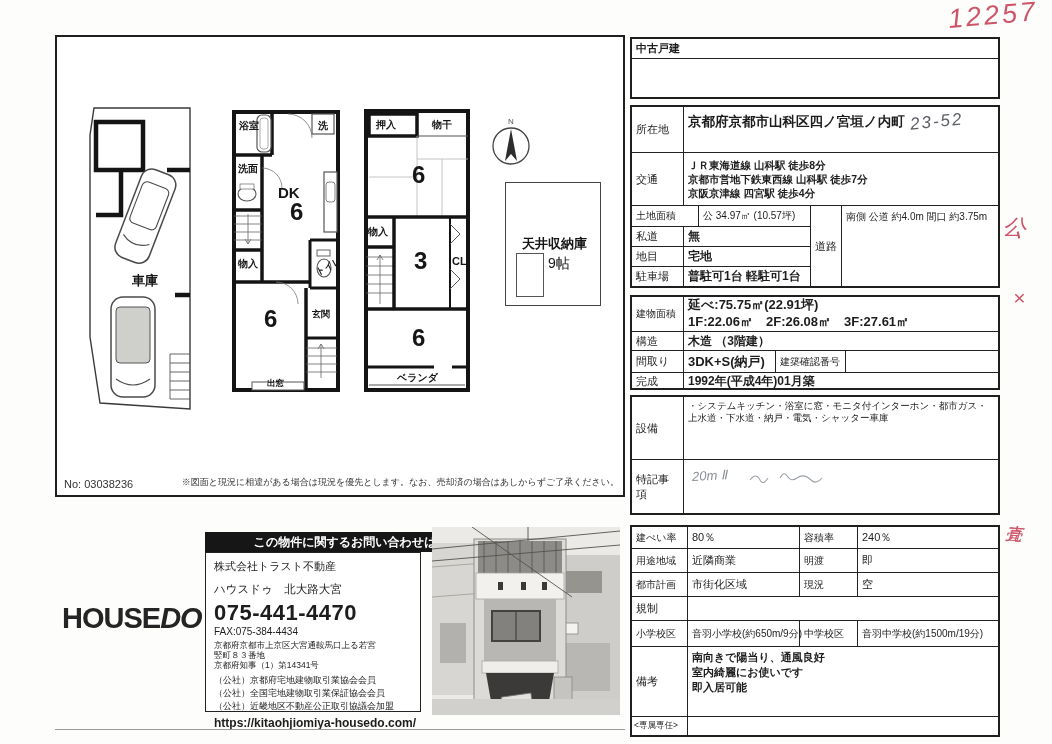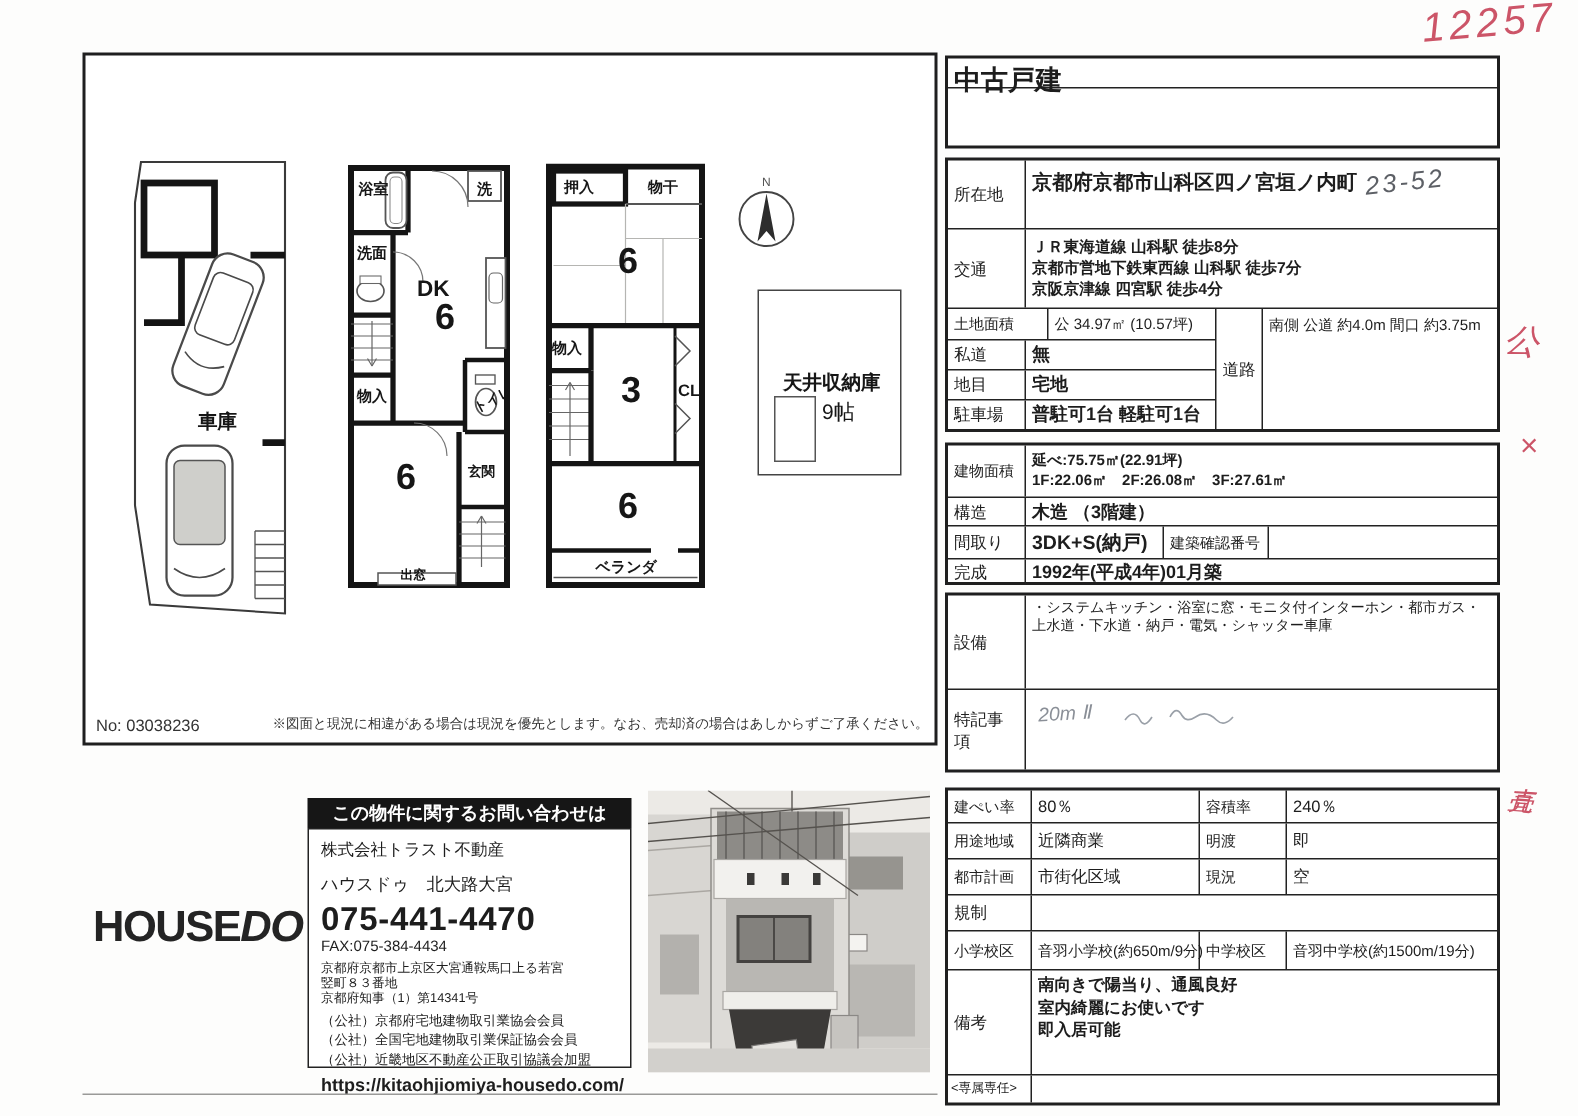--- a/index.html
+++ b/index.html
@@ -155,33 +155,33 @@
     </div>
 
     <div class="abs" style="left:432px;top:82px;width:44px;height:50px;">
       <svg width="44" height="50" viewBox="0 0 44 50">
         <circle cx="22" cy="27" r="18" fill="none" stroke="#444" stroke-width="1.3"></circle>
         <path d="M22,10 L16,42 L22,35 L28,42 Z" fill="#2d2d2d"></path>
       </svg>
       <span class="fp-label" style="left:19px;top:-2px;font-size:8px;font-weight:normal;color:#555;">N</span>
     </div>
 
-    <div class="abs" style="left:448px;top:156px;width:94px;height:122px;border:1px solid #444;background:#fff;">
+    <div class="abs" style="left:448px;top:145px;width:94px;height:122px;border:1px solid #444;background:#fff;">
       <span class="fp-label" style="left:16px;top:52px;font-size:13px;">天井収納庫</span>
       <span class="fp-label" style="left:42px;top:72px;font-size:14px;font-weight:normal;">9帖</span>
       <div class="abs" style="left:10px;top:70px;width:26px;height:42px;border:1px solid #555;"></div>
     </div>
 
     <span class="abs" style="left:7px;bottom:5px;font-size:11px;color:#333;">No: 03038236</span>
     <span class="abs" style="right:4px;bottom:6px;font-size:9px;color:#333;">※図面と現況に相違がある場合は現況を優先とします。なお、売却済の場合はあしからずご了承ください。</span>
   </div>
 
   <div class="box" style="left:630px;top:37px;width:370px;height:62px;">
     <div class="row" style="height:20px;border-bottom:1px solid #222;">
-      <span style="font-size:18px;font-weight:bold;padding:2px 4px;">中古戸建</span>
+      <span style="font-size:11px;font-weight:bold;padding:2px 4px;">中古戸建</span>
     </div>
   </div>
 
   <div class="box" style="left:630px;top:105px;width:370px;height:183px;">
     <div class="row" style="height:45px;">
       <div class="cell lblc br" style="width:52px;">
           <span>所在地</span>
         </div>
       <div class="cell" style="flex:1;align-items:flex-start;padding-top:6px;">
         <span style="font-size:13.5px;font-weight:bold;">京都府京都市山科区四ノ宮垣ノ内町</span>
@@ -239,21 +239,21 @@
           <span>南側 公道 約4.0m 間口 約3.75m</span>
         </div>
     </div>
   </div>
 
   <div class="box" style="left:630px;top:295px;width:370px;height:95px;">
     <div class="row" style="height:34px;">
       <div class="cell lblc br" style="width:52px;font-size:10px;">
           <span>建物面積</span>
         </div>
-      <div class="cell" style="flex:1;flex-direction:column;align-items:flex-start;justify-content:center;font-size:10px;font-weight:600;line-height:1.3;">
+      <div class="cell" style="flex:1;flex-direction:column;align-items:flex-start;justify-content:center;font-size:13px;font-weight:600;line-height:1.3;">
         <span>延べ:75.75㎡(22.91坪)</span>
         <span>1F:22.06㎡　2F:26.08㎡　3F:27.61㎡</span>
       </div>
     </div>
     <div class="row bt" style="height:19px;">
       <div class="cell lblc br" style="width:52px;">
           <span>構造</span>
         </div>
       <div class="cell bold" style="flex:1;font-size:12px;">
           <span>木造 （3階建）</span>
@@ -382,21 +382,21 @@
         </div>
       <div class="cell" style="flex:1;"></div>
     </div>
   </div>
 
   <div class="abs" style="left:62px;top:592px;width:136px;height:52px;display:flex;align-items:center;">
     <span style="font-size:29px;font-weight:bold;letter-spacing:-1px;color:#242424;">HOUSE</span>
       <span style="font-size:29px;font-weight:bold;font-style:italic;letter-spacing:-1px;color:#242424;">DO</span>
   </div>
 
-  <div class="abs" style="left:205px;top:532px;width:216px;height:20px;background:#161616;display:flex;align-items:center;justify-content:center;">
+  <div class="abs" style="left:205px;top:532px;width:216px;height:20px;background:#161616;display:flex;align-items:center;justify-content:center;padding-left:32px;">
     <span style="color:#fff;font-size:12px;font-weight:bold;">この物件に関するお問い合わせは</span>
   </div>
   <div class="abs" style="left:205px;top:552px;width:216px;height:160px;border:1.5px solid #222;background:#fff;box-sizing:border-box;">
     <p class="co-line" style="margin-top:6px;font-size:11px;">株式会社トラスト不動産</p>
     <p class="co-line" style="margin-top:8px;font-size:11.5px;">ハウスドゥ　北大路大宮</p>
     <p class="co-line" style="margin-top:3px;font-size:22px;font-weight:bold;letter-spacing:0.5px;">075-441-4470</p>
     <p class="co-line" style="margin-top:0;font-size:10px;">FAX:075-384-4434</p>
     <p class="co-line" style="margin-top:3px;font-size:8.5px;line-height:1.2;">京都府京都市上京区大宮通鞍馬口上る若宮</p>
     <p class="co-line" style="margin-top:0;font-size:8.5px;line-height:1.2;">竪町８３番地</p>
     <p class="co-line" style="margin-top:0;font-size:8.5px;">京都府知事（1）第14341号</p>

